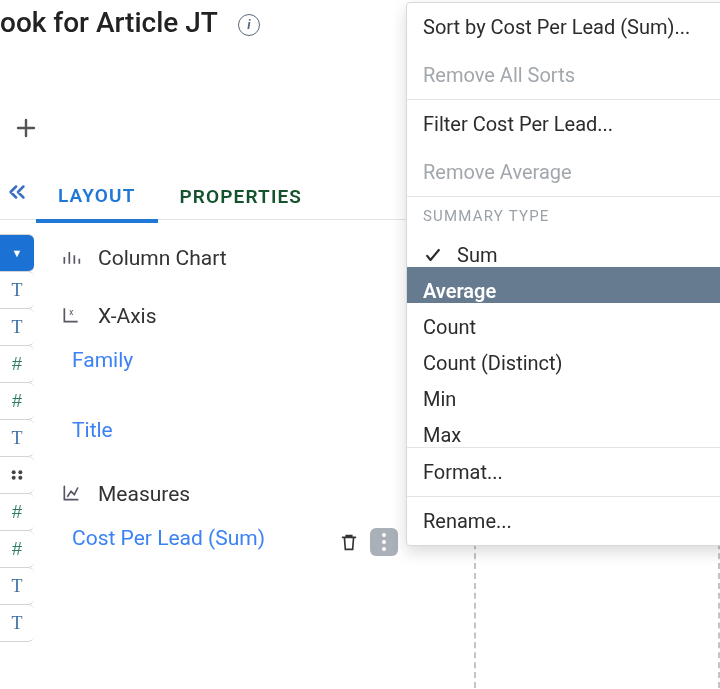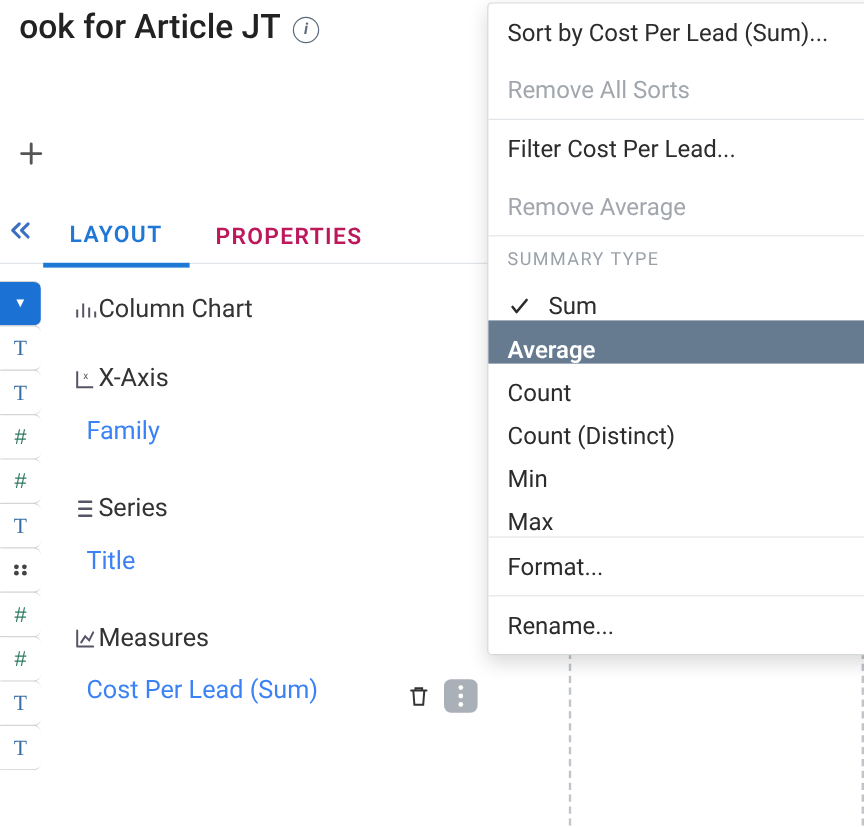--- a/index.html
+++ b/index.html
@@ -9,24 +9,24 @@
     background: #ffffff;
     color: #2c2c2c;
     width: 720px; height: 689px;
     overflow: hidden;
     position: relative;
   }
   
   .header {
     position: absolute;
     top: 6px;
-    left: 16px;
+    left: 0;
     display: flex;
     align-items: center;
-    gap: 10px;
+    gap: 20px;
     padding-left: 0;
   }
   .header-title {
     font-size: 28px;
     font-weight: 500;
     color: #222;
     white-space: nowrap;
   }
   .info-icon-wrap {
     width: 22px; height: 22px;
@@ -66,21 +66,21 @@
     font-size: 22px;
     color: #3b6fc2;
     padding: 0 8px 4px 0;
     cursor: pointer;
   }
   .tab {
     padding: 12px 22px 12px 22px;
     font-size: 19px;
     font-weight: 600;
     letter-spacing: 0.06em;
-    color: #be185d;
+    color: #14532d;
     cursor: pointer;
   }
   .tab.active {
     color: #1f77d6;
     border-bottom: 4px solid #1f77d6;
     margin-bottom: -2px;
   }
   
   .pill-strip {
     position: absolute;
@@ -116,21 +116,22 @@
     position: absolute;
     top: 246px;
     left: 60px;
     width: 340px;
   }
   .section {
     margin-bottom: 34px;
   }
   .section-head {
     display: flex;
-    align-items: center;
+    align-items: flex-start;
+    gap: 16px;
     font-size: 21px;
     color: #333;
     margin-bottom: 14px;
   }
   .section-head .icon {
     width: 22px; height: 22px;
     display:flex; align-items:center; justify-content:center;
     color:#556;
   }
   .section-item {
@@ -322,28 +323,20 @@
             <path d="M4 4v16h16"></path>
             <text x="10" y="12" font-size="10" fill="#556" stroke="none">x</text>
           </svg>
       </span>
       <span>X-Axis</span>
     </div>
     <div class="section-item">Family</div>
   </div>
 
   <div class="section">
-    <div class="section-head">
-      <span class="icon">
-        <svg viewBox="0 0 24 24" width="20" height="20" stroke="#556" stroke-width="2.4" fill="none" stroke-linecap="round">
-            <path d="M6 5h12M6 12h12M6 19h12"></path>
-          </svg>
-      </span>
-      <span>Series</span>
-    </div>
     <div class="section-item">Title</div>
   </div>
 
   <div class="section">
     <div class="section-head">
       <span class="icon">
         <svg viewBox="0 0 24 24" width="20" height="20" stroke="#556" stroke-width="2" fill="none" stroke-linecap="round">
             <path d="M4 4v16M4 20h16M8 16l4-6 4 4 4-8"></path>
           </svg>
       </span>

